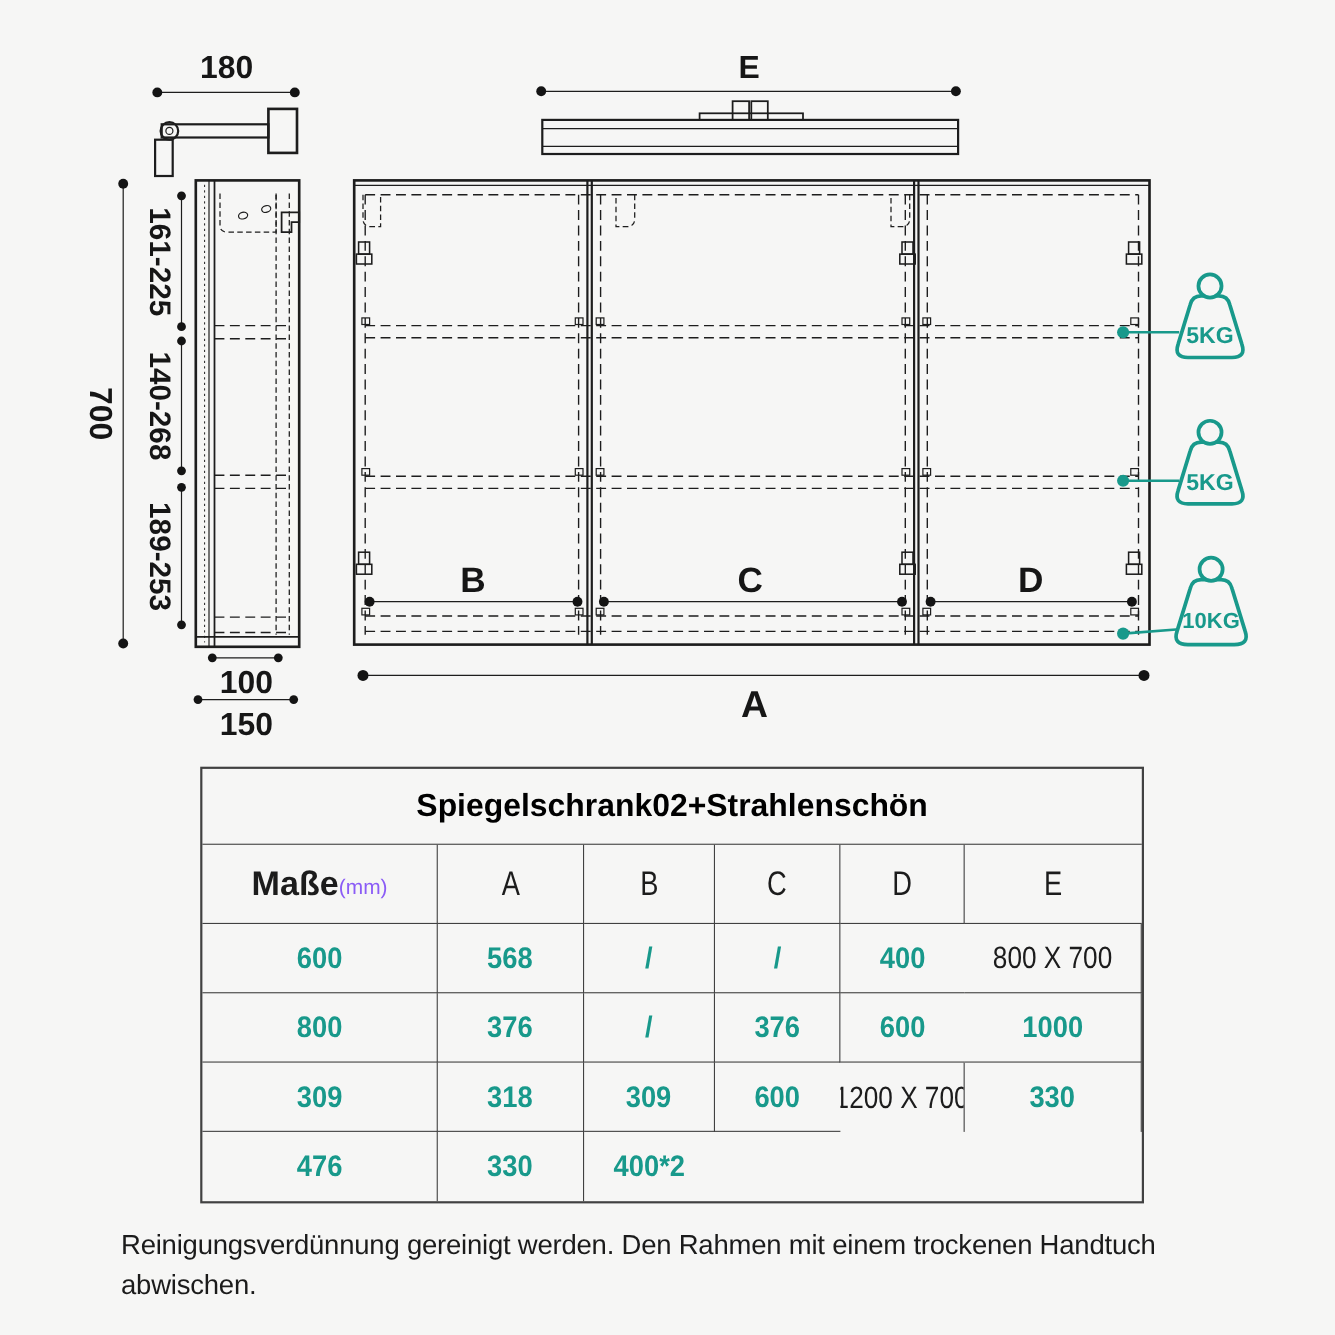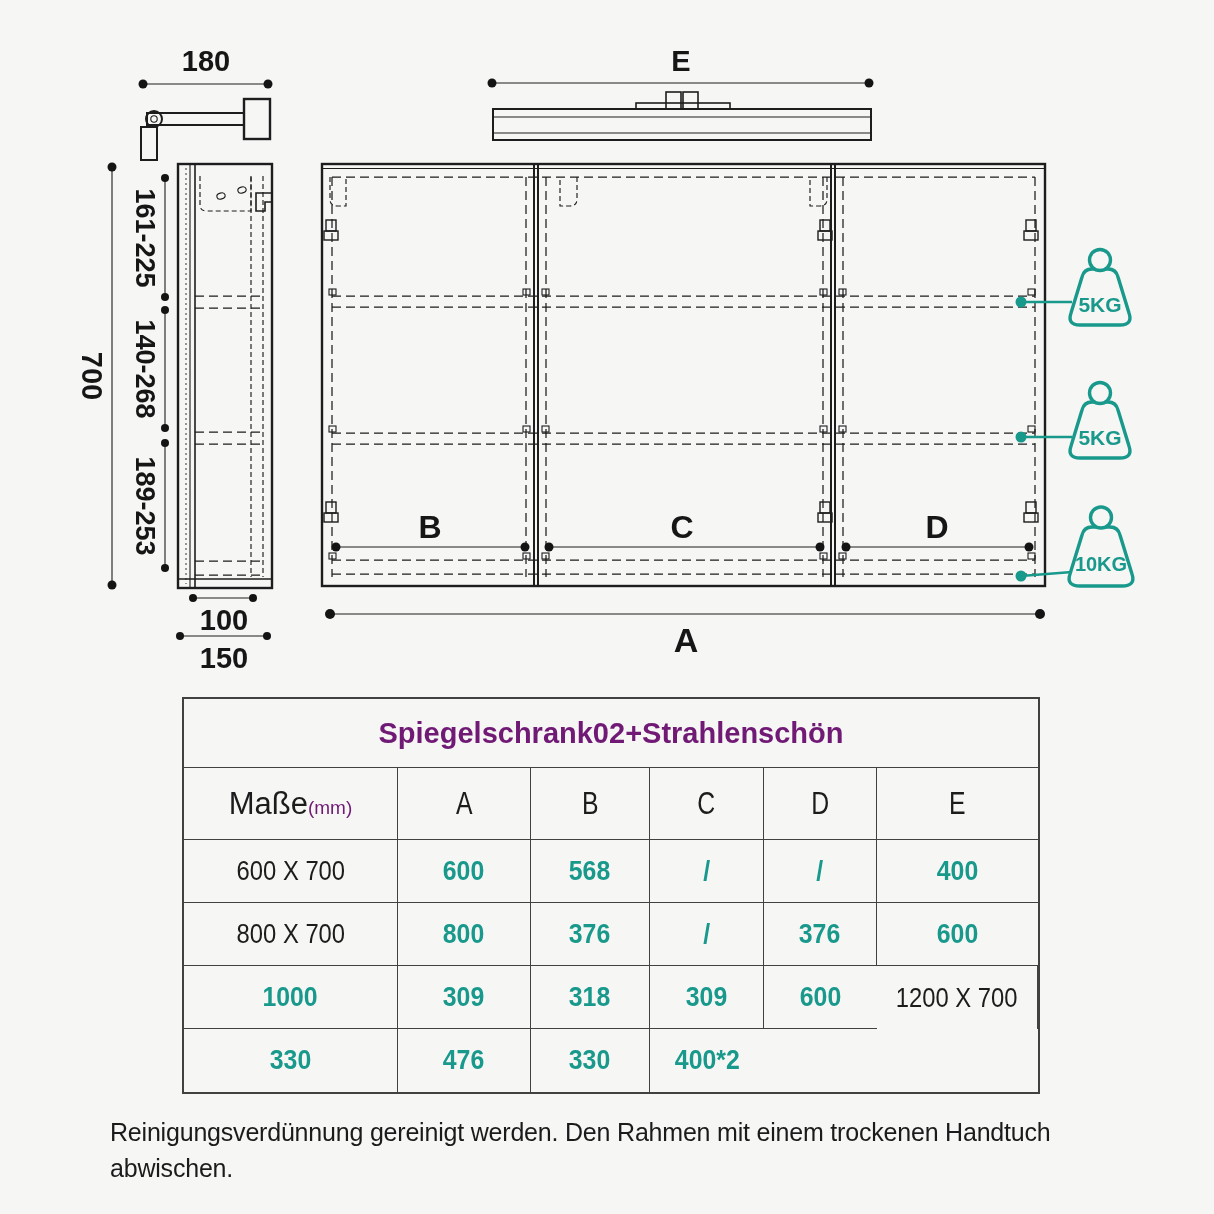--- a/index.html
+++ b/index.html
@@ -42,23 +42,23 @@
   }
   .cell{
     box-sizing:border-box;
     border-right:1.5px solid #414141;
     border-bottom:1.5px solid #414141;
     display:flex;align-items:center;justify-content:center;
     overflow:hidden;white-space:nowrap;
   }
   .cell.lastcol{border-right:none;}
   .cell.lastrow{border-bottom:none;}
-  .cell.title{grid-column:1/7;border-right:none;color:#701a75;font-size:29px;font-weight:700;text-align:right;}
-  .msz{font-size:31px;font-weight:400;color:#1c1c1c;}
-  .munit{font-size:19px;font-weight:400;color:#701a75;margin-top:8px;}
+  .cell.title{grid-column:1/7;border-right:none;color:#000000;font-size:29px;font-weight:700;text-align:right;}
+  .msz{font-size:31px;font-weight:700;color:#1c1c1c;}
+  .munit{font-size:19px;font-weight:400;color:#8b5cf6;margin-top:8px;}
   .hletter{font-size:31px;font-weight:400;color:#1c1c1c;display:inline-block;transform:scaleX(0.8);}
   .rowsize{font-size:28px;font-weight:400;color:#1c1c1c;display:inline-block;transform:scaleX(0.85);}
   .val{font-size:27px;font-weight:700;color:#18998b;display:inline-block;transform:scaleX(0.92);}
   
   .footnote{
     position:absolute;left:88px;top:1114px;width:1060px;
     font-size:25px;line-height:36px;letter-spacing:-0.2px;color:#1b1b1b;
   }
   .fn-indent{margin-left:22px;}
 </style>
@@ -273,23 +273,20 @@
       <span class="hletter">C</span>
     </div>
   <div class="cell">
       <span class="hletter">D</span>
     </div>
   <div class="cell lastcol">
       <span class="hletter">E</span>
     </div>
 
   <div class="cell">
-      <span class="rowsize">600 X 700</span>
-    </div>
-  <div class="cell">
       <span class="val">600</span>
     </div>
   <div class="cell">
       <span class="val">568</span>
     </div>
   <div class="cell">
       <span class="val">/</span>
     </div>
   <div class="cell">
       <span class="val">/</span>

